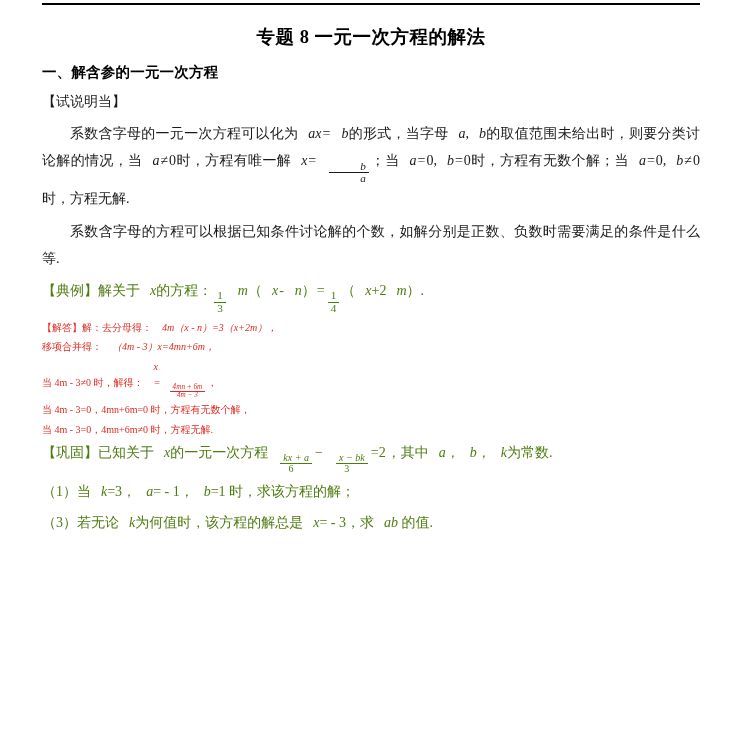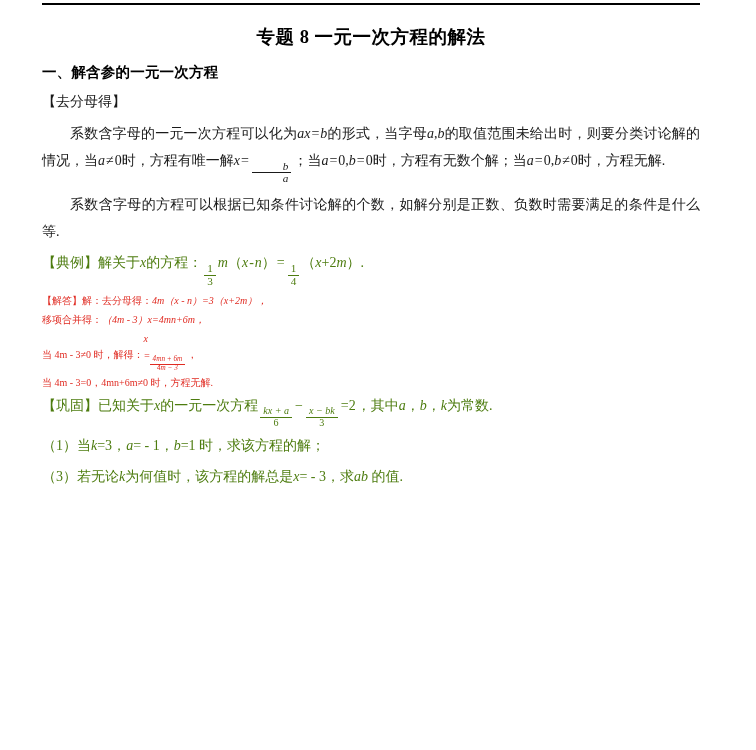--- a/index.html
+++ b/index.html
@@ -73,20 +73,21 @@
   p.red {
     color: #e02b22;
     font-size: 10px;
     line-height: 1.62;
     margin: 0 0 3px 0;
     text-indent: 0;
   }
   .mi {
     font-family: "Liberation Serif", "DejaVu Serif", serif;
     font-style: italic;
+    margin-left: 10px;
   }
   .mn {
     font-family: "Liberation Serif", "DejaVu Serif", serif;
     font-style: normal;
   }
   .op {
     font-style: normal;
     padding: 0 1px;
   }
   
@@ -117,21 +118,21 @@
 <div class="page">
 
   <div class="top-rule"></div>
 
   <div class="content">
 
     <div class="doc-title">专题 8  一元一次方程的解法</div>
 
     <div class="section-heading">一、解含参的一元一次方程</div>
 
-    <div class="note-heading">【去分母得】</div>
+    <div class="note-heading">【试说明当】</div>
 
     <p class="body"><span>系数含字母的一元一次方程可以化为</span><span class="mi">ax</span><span class="op">=</span><span class="mi">b</span><span>的形式，当字母</span><span class="mi">a</span><span class="mn">,</span><span class="mi">b</span><span>的取值范围未给出时，则要分类讨论解的情况，当</span><span class="mi">a</span><span class="op">≠</span><span class="mn">0</span><span>时，方程有唯一解</span><span class="mi">x</span><span class="op">=</span><span class="frac">
           <span class="num mi">b</span>
           <span class="den mi">a</span>
         </span><span>；当</span><span class="mi">a</span><span class="op">=</span><span class="mn">0,</span><span class="mi">b</span><span class="op">=</span><span class="mn">0</span><span>时，方程有无数个解；当</span><span class="mi">a</span><span class="op">=</span><span class="mn">0,</span><span class="mi">b</span><span class="op">≠</span><span class="mn">0</span><span>时，方程无解.</span></p>
 
     <p class="body">系数含字母的方程可以根据已知条件讨论解的个数，如解分别是正数、负数时需要满足的条件是什么等.</p>
 
     <p class="flush"><span>【典例】</span><span>解关于</span><span class="mi">x</span><span>的方程：</span><span class="frac">
           <span class="num mn">1</span>
@@ -144,20 +145,21 @@
     <p class="red"><span>【解答】</span><span>解：去分母得：</span><span class="mi">4m（x - n）=3（x+2m），</span></p>
 
 
     <p class="red"><span>移项合并得：</span><span class="mi">（4m - 3）x=4mn+6m，</span></p>
 
     <p class="red"><span>当 4m - 3≠0 时，解得：</span><span class="mi spacer-sm">x =</span><span class="frac small">
           <span class="num mi">4mn + 6m</span>
           <span class="den mi">4m − 3</span>
         </span><span>，</span></p>
 
+    <p class="red"><span>当 4m - 3=0，4mn+6m=0 时，方程有无数个解，</span></p>
 
     <p class="red"><span>当 4m - 3=0，4mn+6m≠0 时，方程无解.</span></p>
 
     <p class="flush"><span>【巩固】</span><span>已知关于</span><span class="mi">x</span><span>的一元一次方程</span><span class="frac small">
           <span class="num mi">kx + a</span>
           <span class="den mn">6</span>
         </span><span class="op">−</span><span class="frac small">
           <span class="num mi">x − bk</span>
           <span class="den mn">3</span>
         </span><span class="op">=2</span><span>，其中</span><span class="mi">a</span><span>，</span><span class="mi">b</span><span>，</span><span class="mi">k</span><span>为常数.</span></p>

